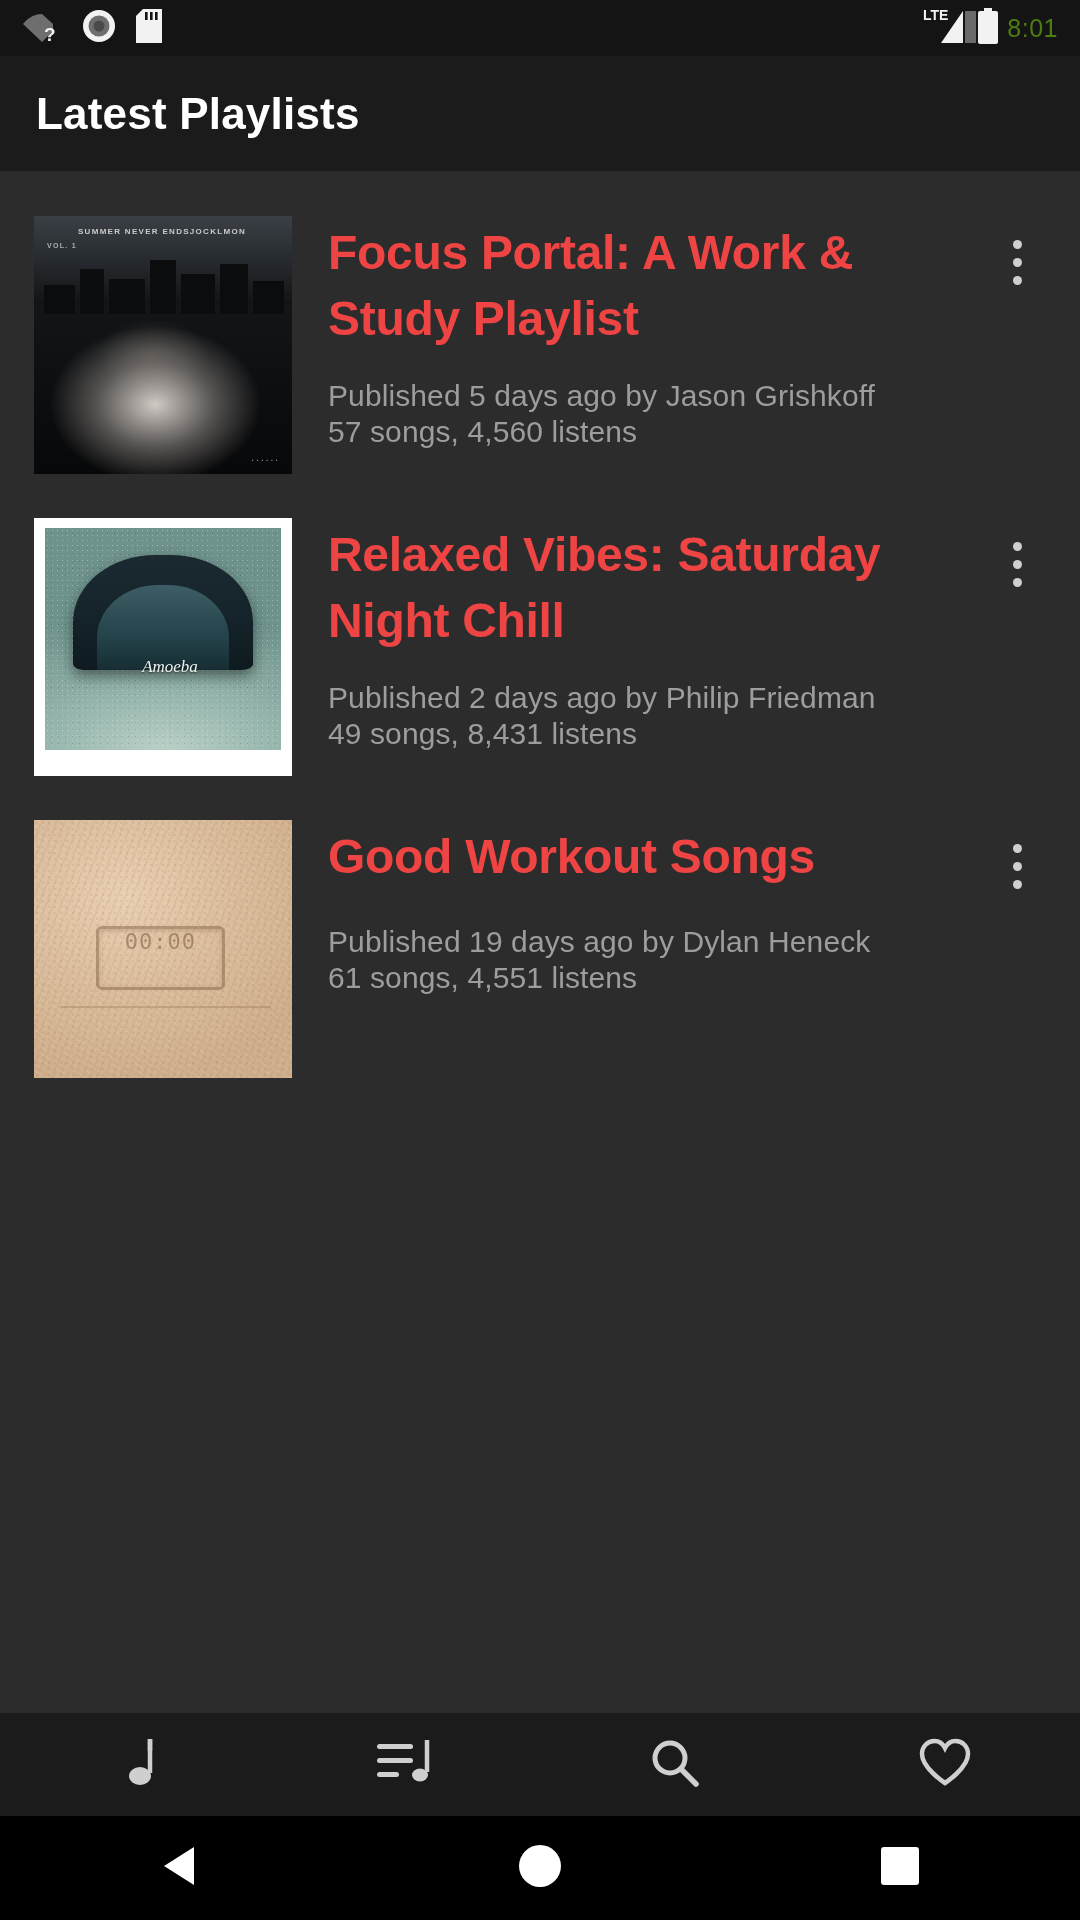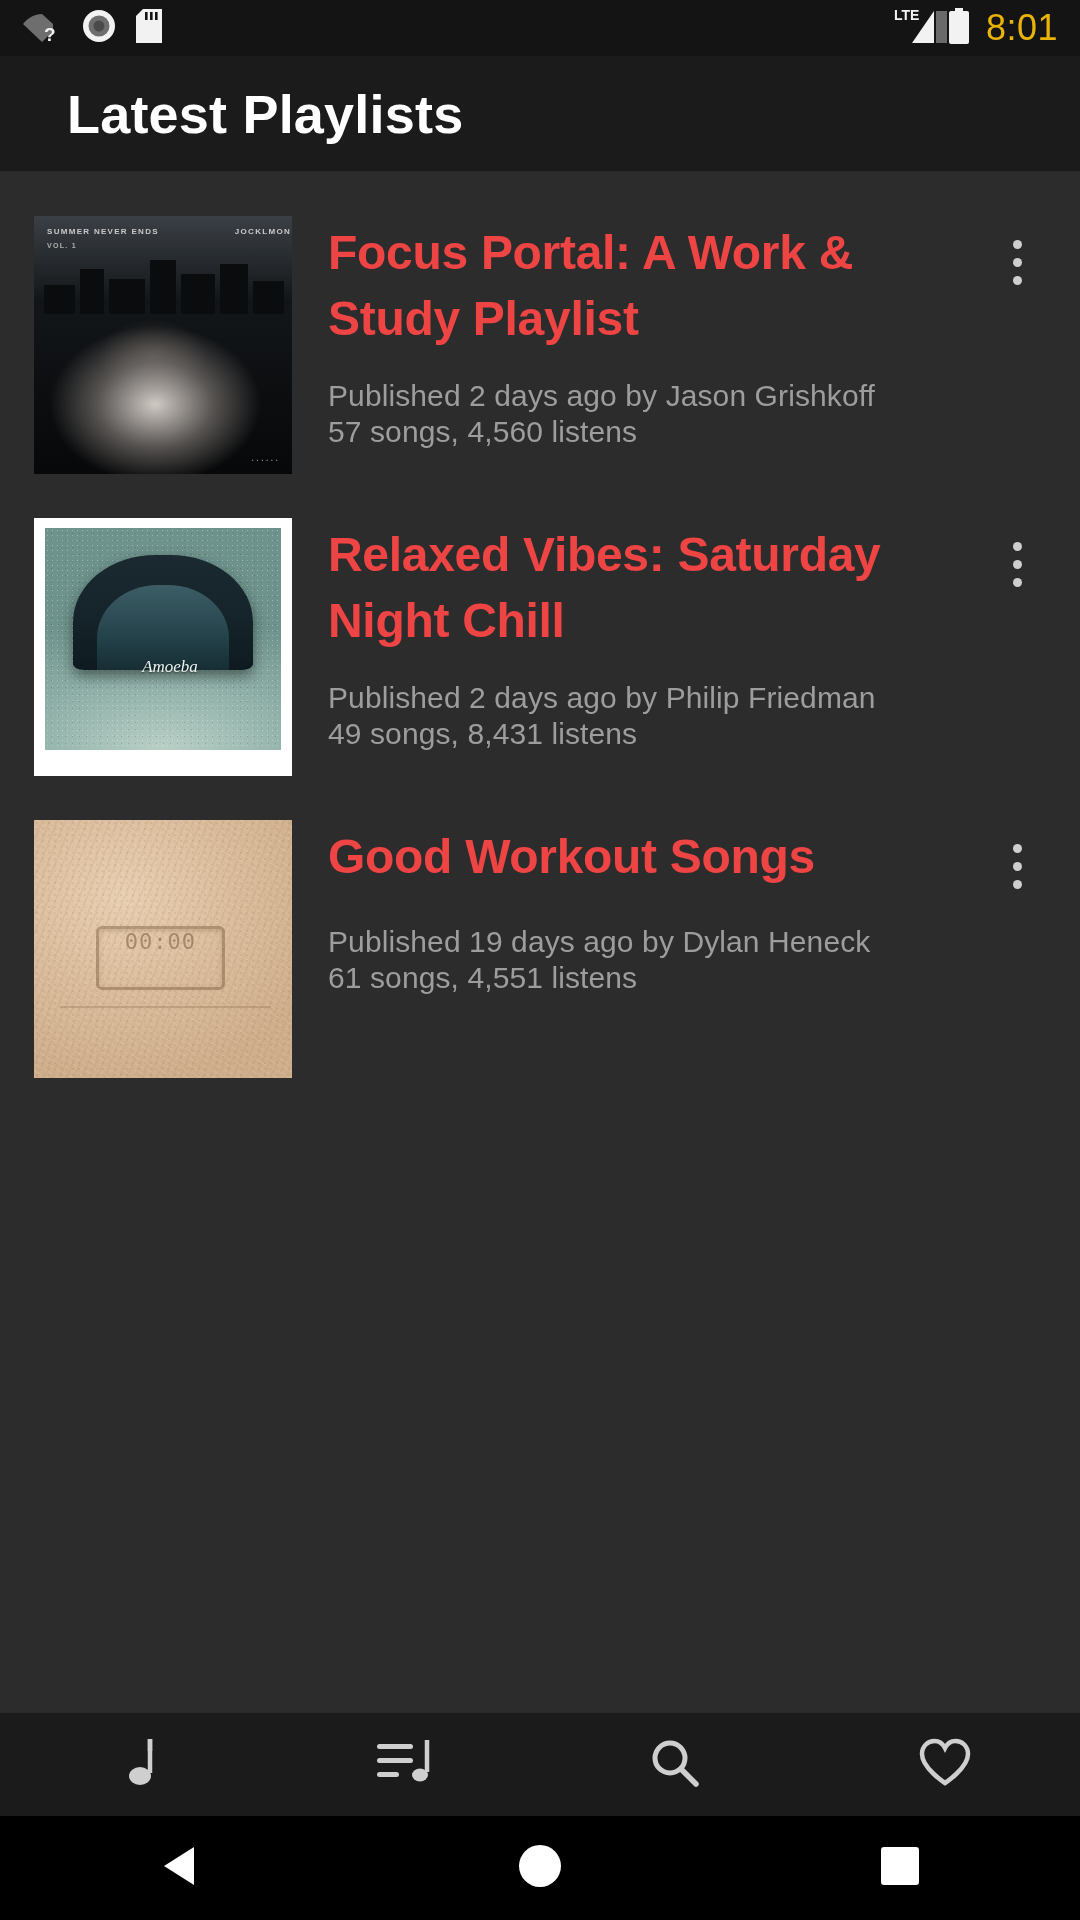--- a/index.html
+++ b/index.html
@@ -16,39 +16,38 @@
     height:56px;
     background:#141414;
     display:flex;
     align-items:center;
     padding:0 22px;
     position:relative;
   }
   .sb-left { display:flex; align-items:center; gap:20px; }
   .sb-right { display:flex; align-items:center; gap:0; margin-left:auto; }
   .sb-time {
-    color:#eab308; font-size:36px; font-weight:400;
-    letter-spacing:0.5px; margin-left:16px;
+    color:#4d7c0f; font-size:25px; font-weight:400;
+    letter-spacing:0.5px; margin-left:8px;
   }
 
   
   .appbar {
     height:116px;
     background:#1b1b1b;
     display:flex;
     align-items:center;
     padding:0 36px;
     border-bottom:1px solid #2a2a2a;
   }
   .appbar h1 {
     color:#ffffff;
-    font-size:54px;
+    font-size:44px;
     font-weight:bold;
     letter-spacing:0.2px;
-    margin-left:31px;
   }
 
   
   .list {
     background:#2c2c2c;
     height:1188px;
     overflow:hidden;
     position:relative;
   }
   .card {
@@ -76,22 +75,22 @@
     position:absolute; top:0; left:0; right:0; height:34%;
     background:linear-gradient(180deg,#3b4046 0%,#22262a 60%,#111416 100%);
   }
   .art-portrait .skyline {
     position:absolute; top:16%; left:0; right:0; height:22%;
   }
   .art-portrait .skyline i {
     position:absolute; bottom:0; background:#0a0c0e; display:block;
   }
   .art-portrait .cap {
-    position:absolute; top:11px; left:13px; right:1px;
-    display:flex; justify-content:space-between;
+    position:absolute; top:11px; left:13px; right:15px;
+    display:flex; justify-content:center;
     font-size:8px; letter-spacing:1.3px; color:#c9c9c9;
     font-family:"Liberation Sans", sans-serif; font-weight:bold;
   }
   .art-portrait .cap2 {
     position:absolute; top:26px; left:13px;
     font-size:7px; letter-spacing:1.3px; color:#b0b0b0; font-weight:bold;
   }
   .art-portrait .dots {
     position:absolute; right:12px; bottom:11px;
     font-size:10px; color:#9a9a9a; letter-spacing:2px;
@@ -291,21 +290,21 @@
     <div class="body">
       <div class="titlerow">
         <div class="title">Focus Portal: A Work &amp; Study Playlist</div>
         <div class="kebab">
             <b></b>
             <b></b>
             <b></b>
           </div>
       </div>
       <div class="meta">
-        <span>Published 2 days ago by Jason Grishkoff</span>
+        <span>Published 5 days ago by Jason Grishkoff</span>
         <span class="l2">57 songs, 4,560 listens</span>
       </div>
     </div>
   </div>
 
   <div class="card">
     <div class="art art-frame">
       <div class="photo">
         <div class="grain"></div>
         <div class="arch"></div>

